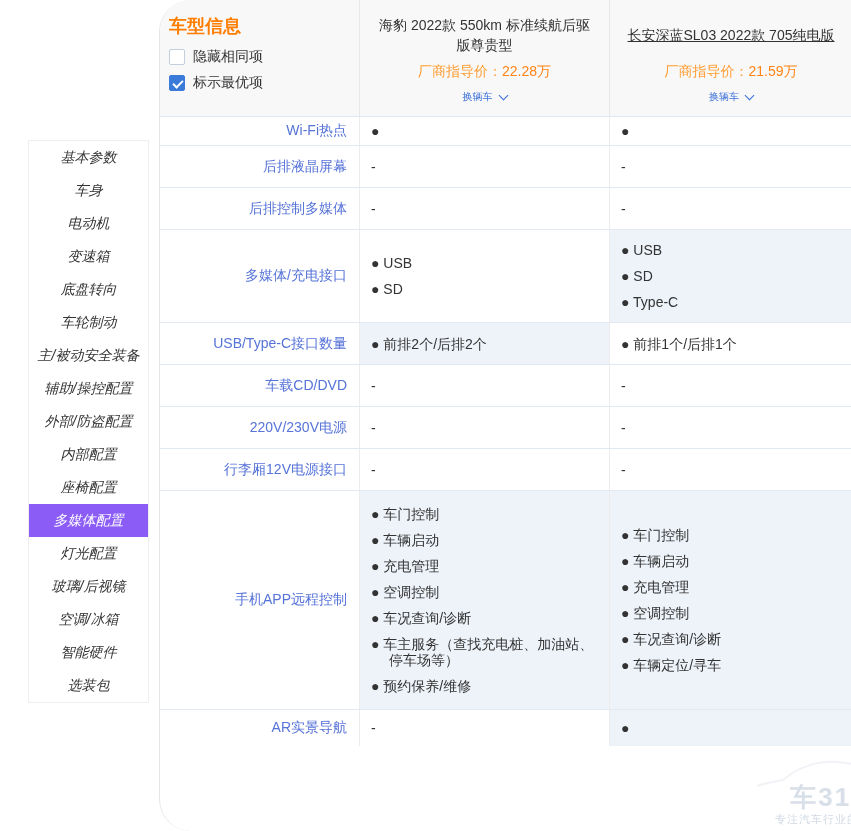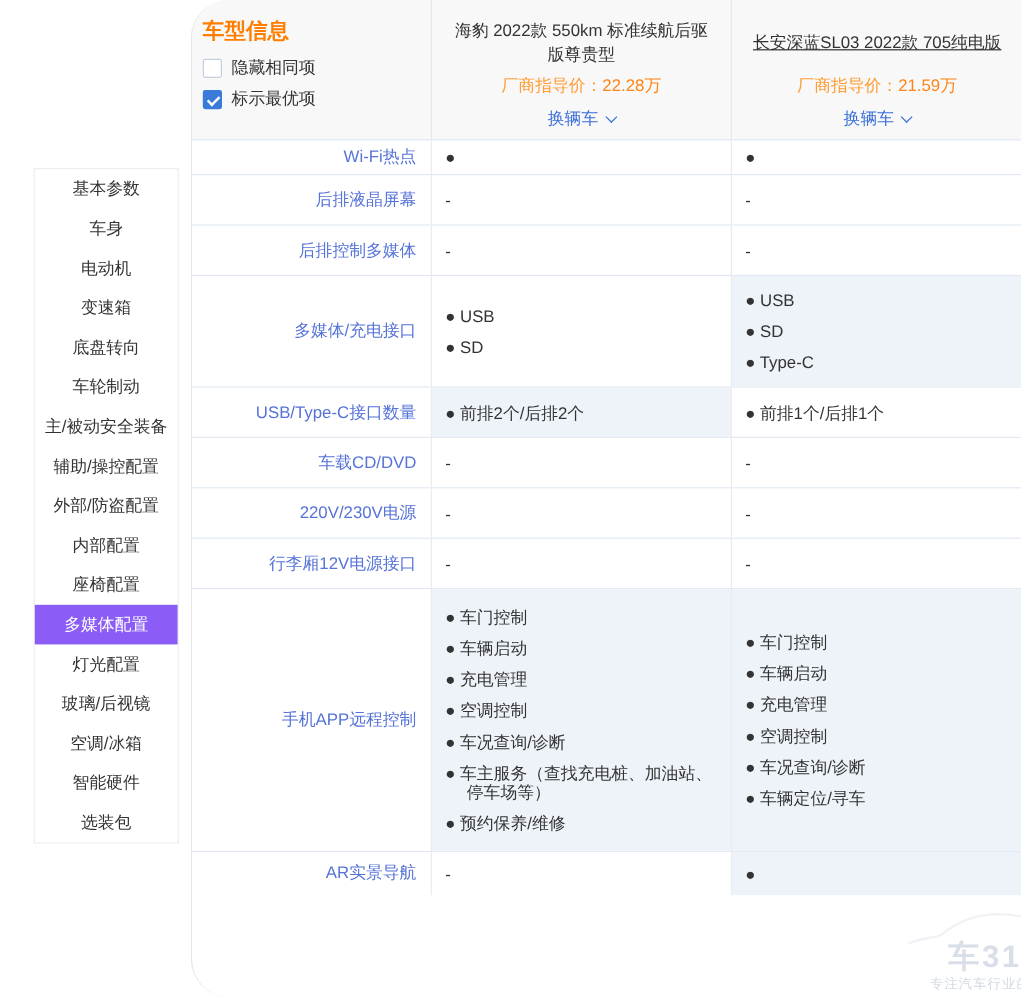--- a/index.html
+++ b/index.html
@@ -4,21 +4,21 @@
 <style>
   * { margin:0; padding:0; box-sizing:border-box; }
   html,body { width:851px; height:831px; overflow:hidden; background:#fff;
     font-family:"Liberation Sans","DejaVu Sans",sans-serif; color:#333; }
   body { position:relative; }
 
   
   .sidebar { position:absolute; left:28px; top:140px; width:121px;
     border:1px solid #eeeeee; background:#fff; }
   .side-item { height:33px; display:flex; align-items:center; justify-content:center;
-    font-size:14px; color:#333; cursor:pointer; }
+    font-size:14px; color:#333; cursor:pointer;font-style:italic; }
   .side-item.selected { background:#8b5cf6; color:#fff; }
 
   
   .content { position:absolute; left:159px; top:0; width:764px; height:831px;
     border-left:1px solid #e6e6e6; background:#fff; overflow:hidden;border-radius:32px; }
 
   
   .head { display:flex; height:117px; background:#f8f8f8; border-bottom:1px solid #e2e9f2; }
   .head-info { width:200px; border-right:1px solid #e8e8e8; padding:14px 0 0 9px; }
   .head-car { width:250px; border-right:1px solid #e8e8e8; display:flex; flex-direction:column; align-items:center; }
@@ -30,21 +30,21 @@
   .chk-box.checked { background:#3a7ad9; border-color:#3a7ad9; }
   .chk-box.checked::after { content:""; position:absolute; left:3px; top:4px; width:8px; height:4px;
     border-left:2px solid #fff; border-bottom:2px solid #fff; transform:rotate(-45deg); }
   .chk-label { font-size:14px; color:#333; }
   .car-name { margin-top:12px; height:46px; display:flex; align-items:center; justify-content:center;
     text-align:center; font-size:14px; color:#333; line-height:20px; padding:0 18px; }
   .head-car.last .car-name { padding:0 6px;text-decoration:underline; }
   .car-price { margin-top:5px; font-size:14px; }
   .price-label { color:#ff9d33; }
   .price-value { color:#ff8414; }
-  .change-car { margin-top:9px; font-size:14px; color:#3a6fd8; cursor:pointer; display:flex; align-items:center; }
+  .change-car { margin-top:9px; font-size:10px; color:#3a6fd8; cursor:pointer; display:flex; align-items:center; }
   .chev { width:7px; height:7px; border-right:1.5px solid #3a6fd8; border-bottom:1.5px solid #3a6fd8;
     transform:rotate(45deg); display:inline-block; margin-left:7px; margin-top:-3px; }
 
   
   .trow { display:flex; border-bottom:1px solid #e2e9f2; }
   .cell { height:100%; }
   .lcell { width:200px; border-right:1px solid #ececec; display:flex; align-items:center;
     justify-content:flex-end; padding-right:12px;text-align:right; }
   .rlabel { font-size:14px; color:#5673d8; text-decoration:none; cursor:pointer; }
   .vcell { width:250px; border-right:1px solid #ececec; display:flex; flex-direction:column;

